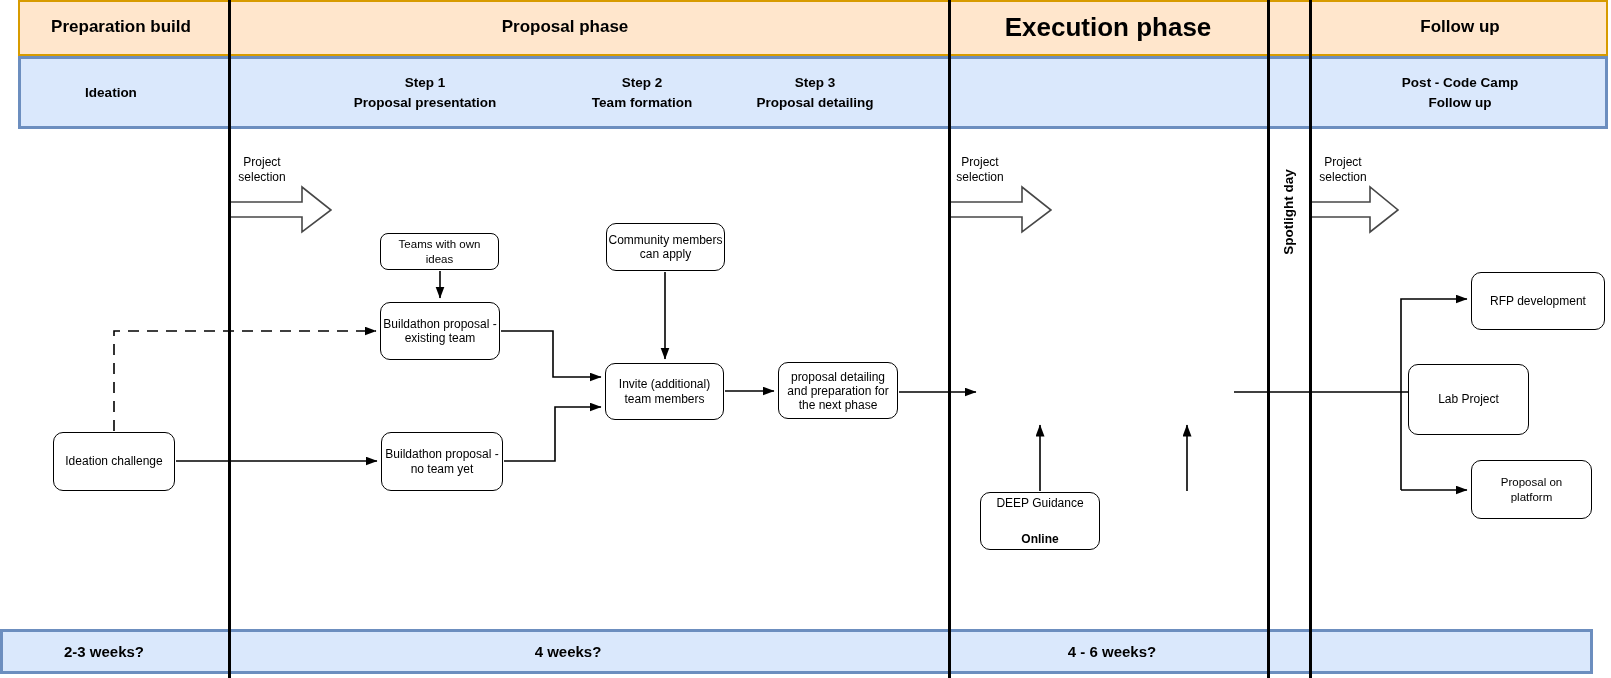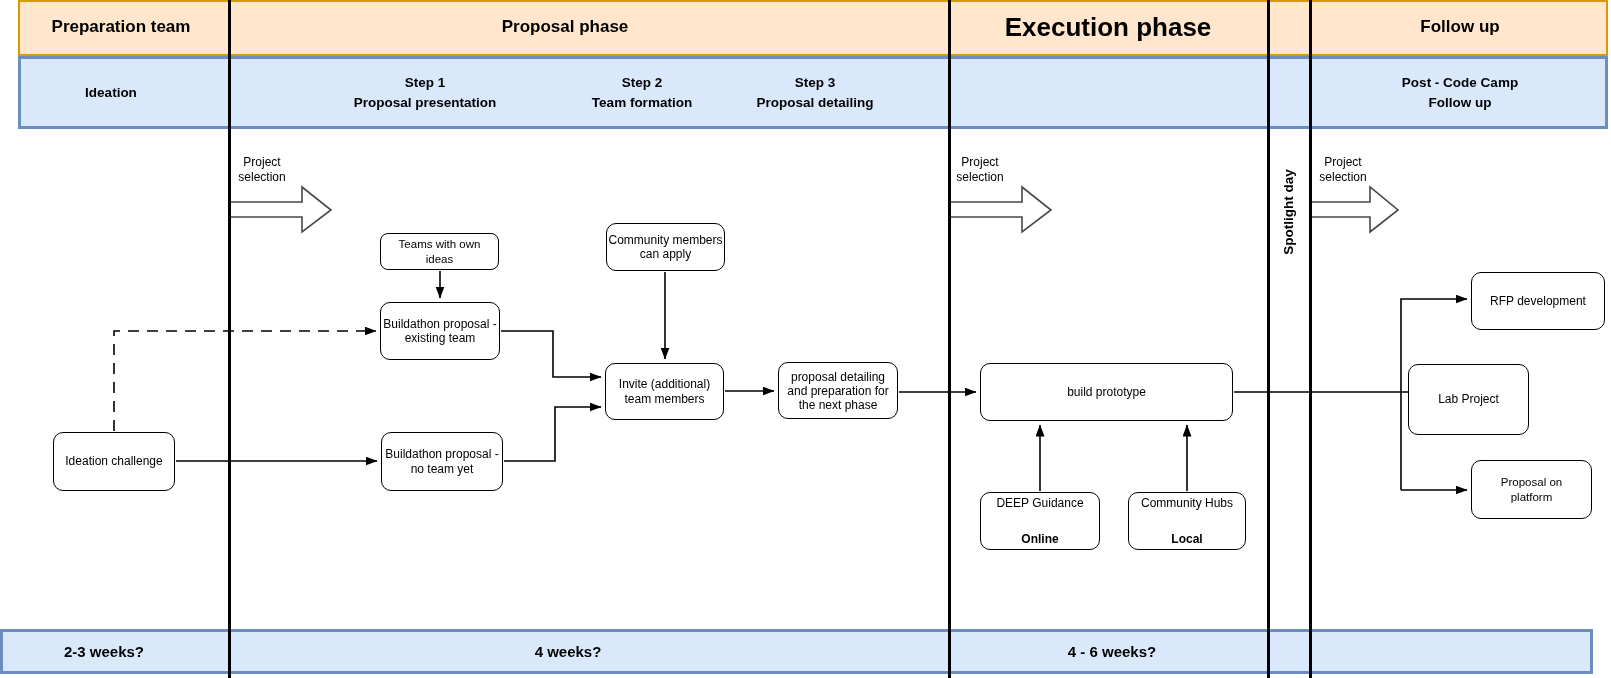--- a/index.html
+++ b/index.html
@@ -34,21 +34,21 @@
 </style>
 </head>
 <body>
 
 <div class="canvas">
 
   <div class="band orange"></div>
   <div class="band blueheader"></div>
   <div class="band bottombar"></div>
 
-  <div class="phase-title" style="left:121px">Preparation team</div>
+  <div class="phase-title" style="left:121px">Preparation build</div>
   <div class="phase-title" style="left:565px">Proposal phase</div>
   <div class="phase-title big" style="left:1108px">Execution phase</div>
   <div class="phase-title" style="left:1460px">Follow up</div>
 
   <div class="sub-title" style="left:111px">Ideation</div>
   <div class="sub-title" style="left:425px">Step 1
 Proposal presentation</div>
   <div class="sub-title" style="left:642px">Step 2
 Team formation</div>
   <div class="sub-title" style="left:815px">Step 3
@@ -132,30 +132,23 @@
   </div>
   <div class="node" style="left:605px;top:363px;width:119px;height:57px">
     <span>Invite (additional)
 team members</span>
   </div>
   <div class="node" style="left:778px;top:362px;width:120px;height:57px;line-height:14px">
     <span>proposal detailing
 and preparation for
 the next phase</span>
   </div>
-  <div class="node" style="left:980px;top:363px;width:253px;height:58px">
-    <span>build prototype</span>
-  </div>
   <div class="node" style="left:980px;top:492px;width:120px;height:58px">
     <span>DEEP Guidance</span>
     <span class="sub">Online</span>
-  </div>
-  <div class="node" style="left:1128px;top:492px;width:118px;height:58px">
-    <span>Community Hubs</span>
-    <span class="sub">Local</span>
   </div>
   <div class="node" style="left:1471px;top:272px;width:134px;height:58px">
     <span>RFP development</span>
   </div>
   <div class="node" style="left:1408px;top:364px;width:121px;height:71px">
     <span>Lab Project</span>
   </div>
   <div class="node tight" style="left:1471px;top:460px;width:121px;height:59px">
     <span>Proposal on platform</span>
   </div>

